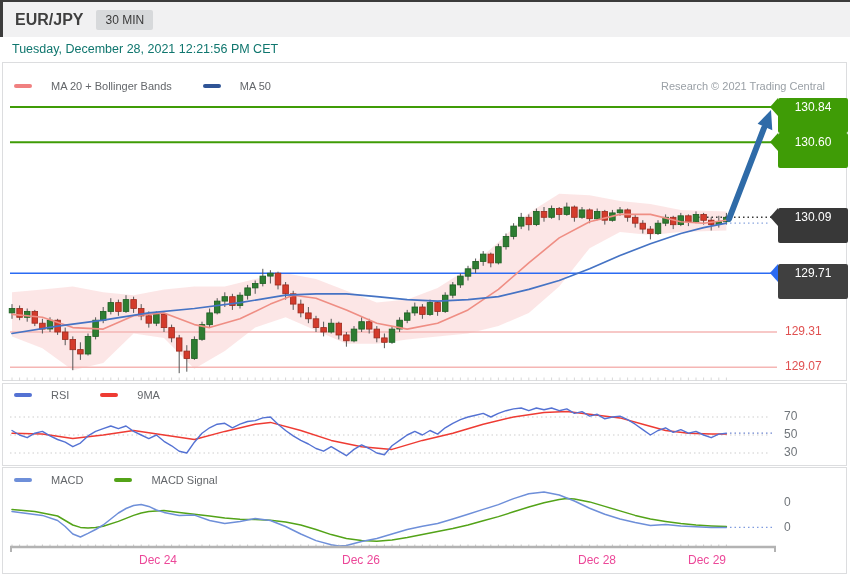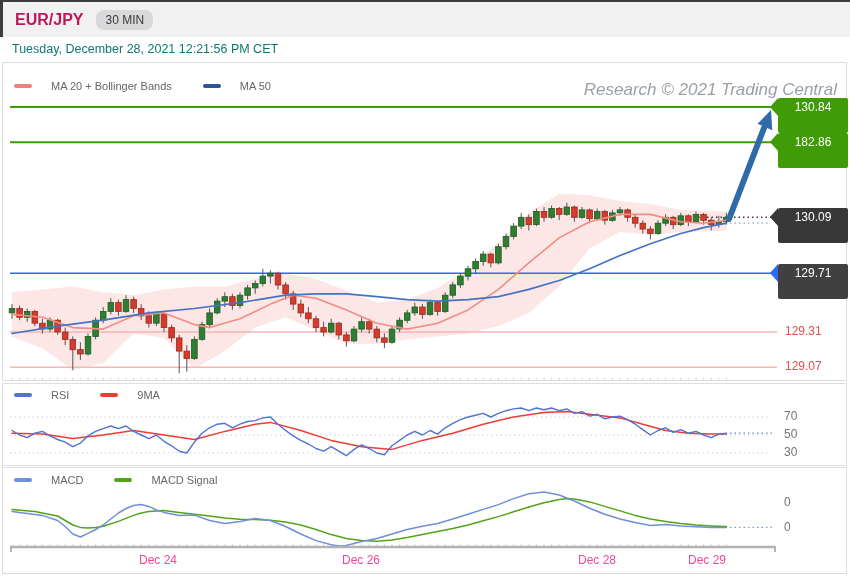--- a/index.html
+++ b/index.html
@@ -1,33 +1,33 @@
 <!DOCTYPE html>
 <html><head>
 <meta charset="utf-8">
 <style>
   html,body{margin:0;padding:0;background:#fff;}
   .page{position:relative;width:850px;height:576px;background:#fff;overflow:hidden;
         font-family:"Liberation Sans",sans-serif;}
   .topbar{position:absolute;top:0;left:0;width:850px;height:37px;background:#f1f1f2;
           border-top:2px solid #3c3c3c;border-left:3px solid #3c3c3c;box-sizing:border-box;
           display:flex;align-items:center;gap:13px;padding-left:12px;z-index:5;}
-  .symbol{font-size:16px;font-weight:bold;color:#be185d;}
-  .badge{background:#d7d9db;color:#3a3a3a;font-size:12px;padding:3px 9px;border-radius:8px;}
+  .symbol{font-size:16px;font-weight:bold;color:#404040;}
+  .badge{background:#d7d9db;color:#3a3a3a;font-size:12px;padding:3px 9px;border-radius:2px;}
   .dateline{position:absolute;top:42px;left:12px;font-size:12.5px;color:#0f766e;z-index:5;}
   .panel{position:absolute;left:2px;width:845px;border:1px solid #dcdddf;box-sizing:border-box;background:#fff;z-index:1;}
   #panel-main{top:62px;height:319px;}
   #panel-rsi{top:383px;height:83px;}
   #panel-macd{top:467px;height:107px;}
   #chart{position:absolute;top:0;left:0;z-index:3;pointer-events:none;}
   .legend{position:absolute;left:14px;display:flex;align-items:center;gap:19px;
           font-size:11px;color:#63666a;z-index:4;}
   .dash{width:18px;height:4px;border-radius:2px;display:inline-block;}
   .lg-gap{margin-left:12px;}
-  .watermark{position:absolute;right:13px;top:80px;font-size:17px;color:#9aa0a6;z-index:4;font-style:italic;}
+  .watermark{position:absolute;right:25px;top:80px;font-size:11px;color:#9aa0a6;z-index:4;}
   .tag{position:absolute;left:778px;width:70px;height:35px;border-radius:2px;color:#fff;
        font-size:12px;line-height:19px;text-align:center;z-index:4;}
   .tag::before{content:"";position:absolute;left:-8px;top:0;width:0;height:0;
        border-top:9.5px solid transparent;border-bottom:9.5px solid transparent;
        border-right:8px solid var(--c);}
   .lvltext{position:absolute;left:785px;font-size:12px;z-index:4;}
   .ylabel{position:absolute;left:784px;font-size:12px;color:#70757a;z-index:4;}
   .xlabel{position:absolute;top:553px;font-size:12px;color:#ec4899;transform:translateX(-50%);z-index:4;}
 </style>
 </head>
@@ -478,18 +478,18 @@
 <div class="ylabel" style="top: 409px;">70</div>
     <div class="ylabel" style="top: 427px;">50</div>
     <div class="ylabel" style="top: 445px;">30</div>
     <div class="ylabel" style="top: 495px;">0</div>
     <div class="ylabel" style="top: 520px;">0</div>
     <div class="xlabel" style="left: 158px;">Dec 24</div>
     <div class="xlabel" style="left: 361px;">Dec 26</div>
     <div class="xlabel" style="left: 597px;">Dec 28</div>
     <div class="xlabel" style="left: 707px;">Dec 29</div>
     <div class="tag" style="top: 97.5px; background: rgb(63, 156, 6); --c: #3f9c06;">130.84</div>
-    <div class="tag" style="top: 132.794px; background: rgb(63, 156, 6); --c: #3f9c06;">182.86</div>
+    <div class="tag" style="top: 132.794px; background: rgb(63, 156, 6); --c: #3f9c06;">130.60</div>
     <div class="tag" style="top: 207.794px; background: rgb(56, 56, 56); --c: #383838;">130.09</div>
     <div class="tag" style="top: 263.676px; background: #404040; --c: #2b6bf3;">129.71</div>
     <div class="lvltext" style="top: 324px; color: rgb(224, 80, 80);">129.31</div>
     <div class="lvltext" style="top: 359.294px; color: rgb(224, 80, 80);">129.07</div>
   </div>
 
 </body></html>

